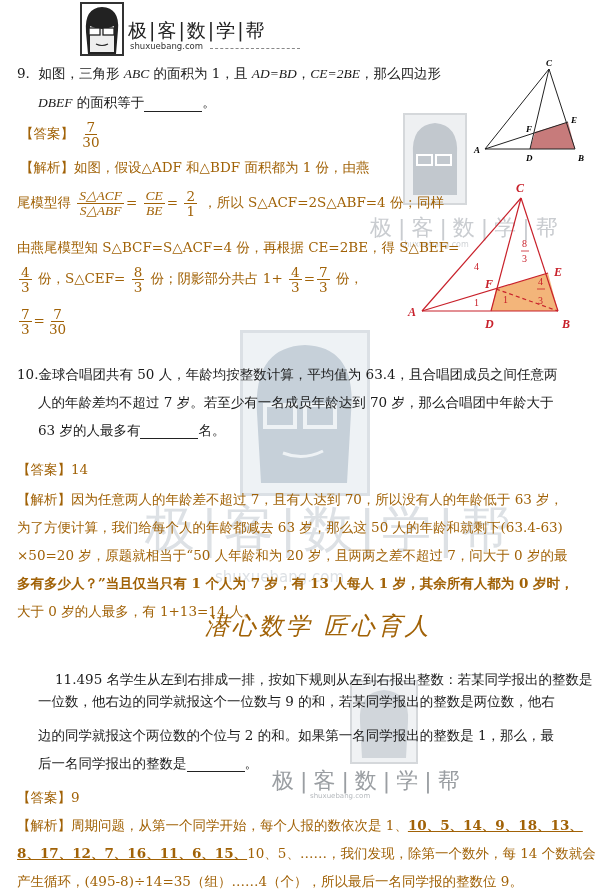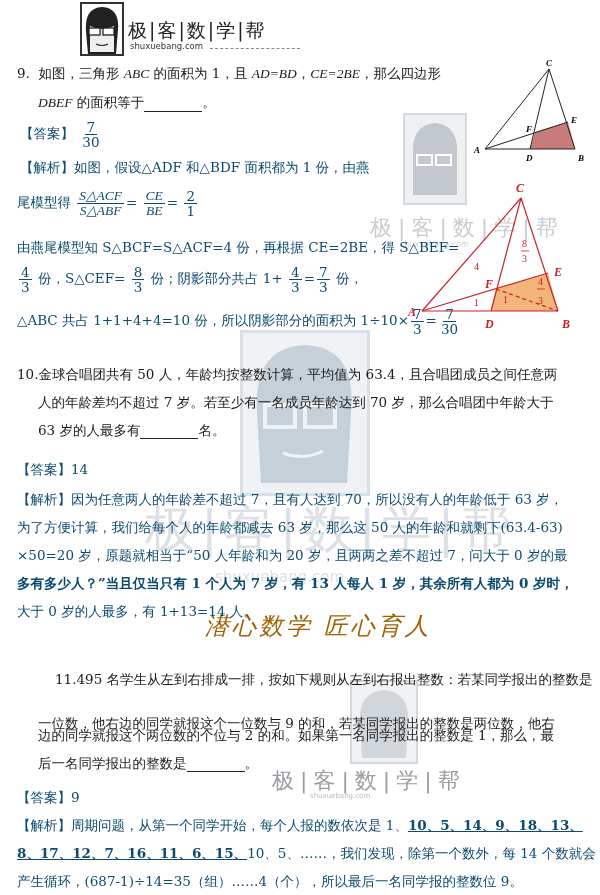--- a/index.html
+++ b/index.html
@@ -3,21 +3,21 @@
 <meta charset="utf-8">
 <style>
   html, body { margin: 0; padding: 0; }
   body {
     width: 600px; height: 895px; position: relative; overflow: hidden;
     background: #ffffff;
     font-family: "DejaVu Serif", "Liberation Serif", serif;
     color: #1a1a1a;
   }
   .abs { position: absolute; }
-  .red { color: #0c4a6e; }
+  .red { color: #a16207; }
   .line { position: absolute; white-space: nowrap; font-size: 13.5px; line-height: 18px; }
   .it { font-style: italic; font-family: "Liberation Serif", serif; }
   .blank { display: inline-block; width: 58px; border-bottom: 1px solid #222; height: 14px; vertical-align: bottom; }
   .frac { display: inline-flex; flex-direction: column; align-items: center; vertical-align: middle; line-height: 14px; margin: 0 2px; }
   .frac .num { border-bottom: 1px solid currentColor; padding: 0 2px; }
   .frac .den { padding: 0 2px; }
   .ul { text-decoration: underline; font-weight: bold; }
   
   .logo-box { position: absolute; left: 80px; top: 2px; width: 40px; height: 50px; border: 2px solid #333; background: #fff; overflow: hidden; }
   .logo-text { position: absolute; left: 128px; top: 18px; font-size: 19px; letter-spacing: 2px; color: #222; font-family: "DejaVu Sans", sans-serif; }
@@ -97,20 +97,21 @@
       <span class="den">S△ABF</span>
     </span>=
   <span class="frac it">
       <span class="num">CE</span>
       <span class="den">BE</span>
     </span>=
   <span class="frac">
       <span class="num">2</span>
       <span class="den">1</span>
     </span>
+  <span>，所以 S△ACF=2S△ABF=4 份；同样</span>
 </div>
 <div class="line red" style="left:17px;top:238px;">
   <span>由燕尾模型知 S△BCF=S△ACF=4 份，再根据 CE=2BE，得 S△BEF=</span>
 </div>
 <div class="line red" style="left:17px;top:262px;line-height:32px;">
   <span class="frac">
       <span class="num">4</span>
       <span class="den">3</span>
     </span>
   <span>份，S△CEF=</span>
@@ -122,21 +123,21 @@
   <span class="frac">
       <span class="num">4</span>
       <span class="den">3</span>
     </span><span>=</span><span class="frac">
       <span class="num">7</span>
       <span class="den">3</span>
     </span>
   <span>份，</span>
 </div>
 <div class="line red" style="left:17px;top:304px;line-height:32px;">
-  <span>△ABC 共占 1+1+4+4=10 份，所以阴影部分的面积为 1÷10×</span><span class="frac">
+  <span class="frac">
       <span class="num">7</span>
       <span class="den">3</span>
     </span><span>=</span><span class="frac">
       <span class="num">7</span>
       <span class="den">30</span>
     </span>
 </div>
 
 <svg class="abs" style="left:460px;top:55px;" width="140" height="110" viewBox="0 0 140 110">
   <polygon points="70,36 88,78 94,94 70,94" fill="none"></polygon>
@@ -209,33 +210,33 @@
 <div class="line red" style="left:17px;top:574px;font-weight:bold;">
   <span>多有多少人？”当且仅当只有 1 个人为 7 岁，有 13 人每人 1 岁，其余所有人都为 0 岁时，</span>
 </div>
 <div class="line red" style="left:17px;top:602px;">
   <span>大于 0 岁的人最多，有 1+13=14 人。</span>
 </div>
 
 <div class="line" style="left:17px;top:670px;margin-left:38px;">
   <span>11.</span><span>495 名学生从左到右排成一排，按如下规则从左到右报出整数：若某同学报出的整数是</span>
 </div>
-<div class="line" style="left:38px;top:714px;">
+<div class="line" style="left:38px;top:692px;">
   <span>一位数，他右边的同学就报这个一位数与 9 的和，若某同学报出的整数是两位数，他右</span>
 </div>
 <div class="line" style="left:38px;top:726px;">
   <span>边的同学就报这个两位数的个位与 2 的和。如果第一名同学报出的整数是 1，那么，最</span>
 </div>
 <div class="line" style="left:38px;top:754px;">
   <span>后一名同学报出的整数是</span><span class="blank"></span><span>。</span>
 </div>
 <div class="line red" style="left:17px;top:788px;text-align:center;">
   <span>【答案】</span><span>9</span>
 </div>
 <div class="line red" style="left:17px;top:816px;">
   <span>【解析】</span><span>周期问题，从第一个同学开始，每个人报的数依次是 1、</span><span class="ul">10、5、14、9、18、13、</span>
 </div>
 <div class="line red" style="left:17px;top:844px;">
   <span class="ul">8、17、12、7、16、11、6、15、</span><span>10、5、……，我们发现，除第一个数外，每 14 个数就会</span>
 </div>
 <div class="line red" style="left:17px;top:872px;">
-  <span>产生循环，(687-1)÷14=35（组）……4（个），所以最后一名同学报的整数位 9。</span>
+  <span>产生循环，(495-8)÷14=35（组）……4（个），所以最后一名同学报的整数位 9。</span>
 </div>
 
 </body></html>

